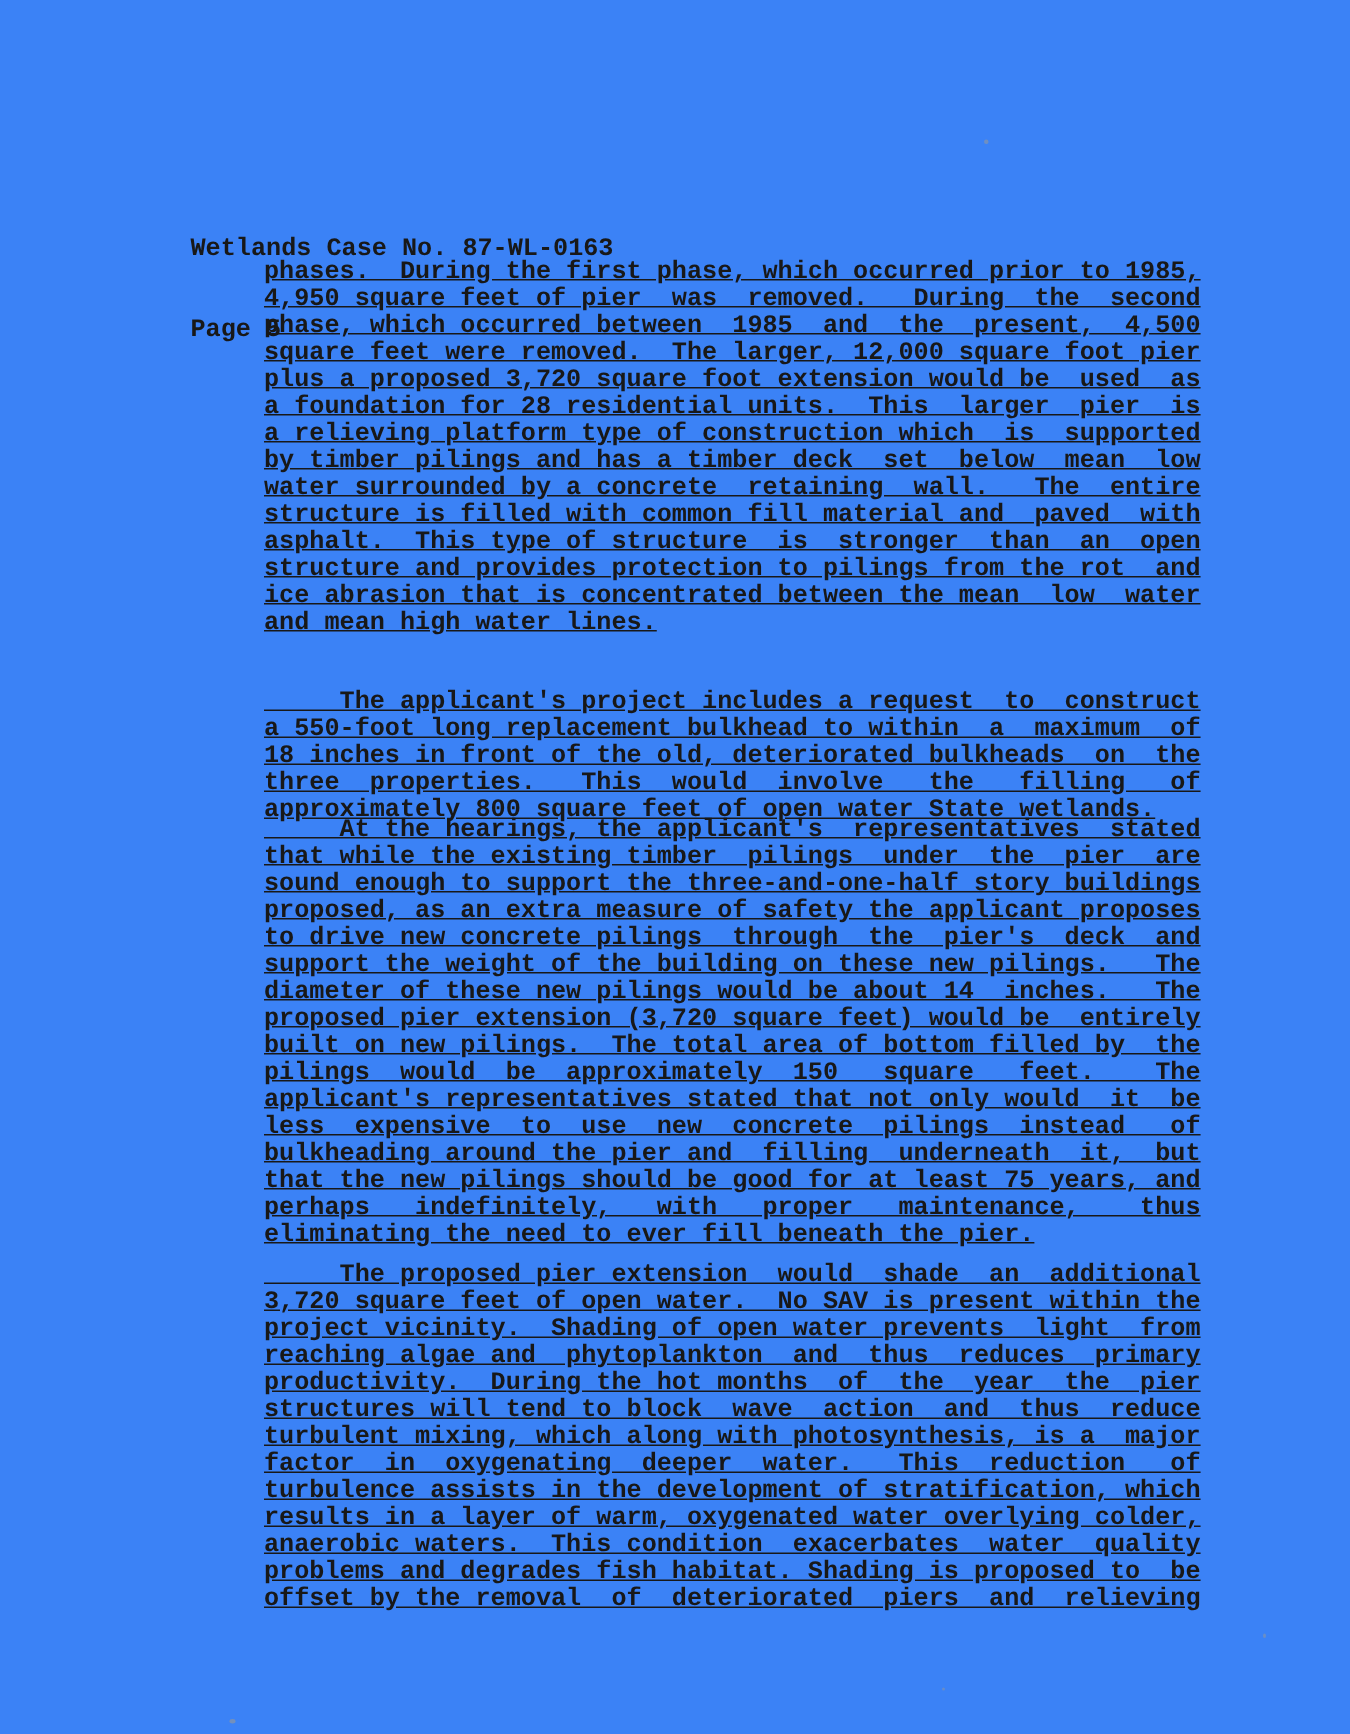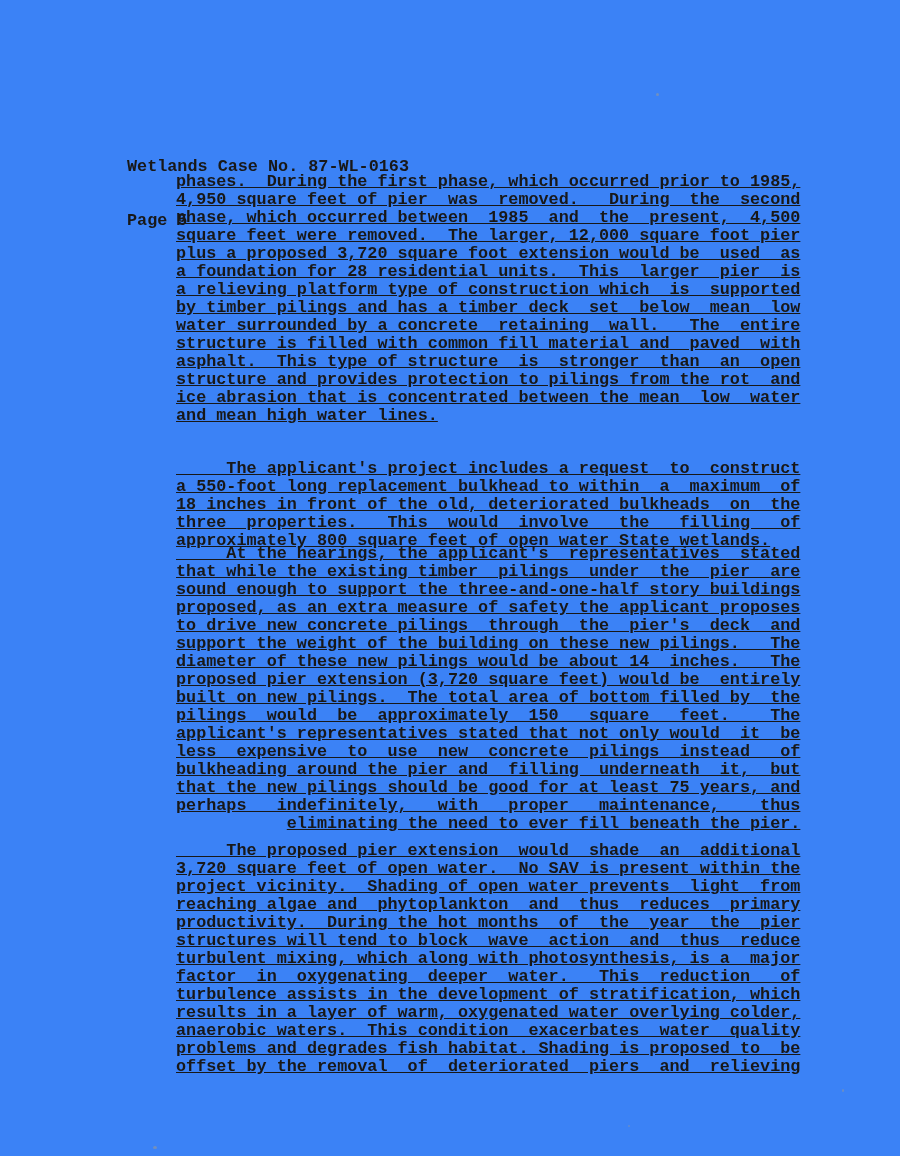--- a/index.html
+++ b/index.html
@@ -36,21 +36,21 @@
     width: 100%;
     height: 100%;
   }
   .para {
     position: absolute;
     left: 176px;
     text-decoration: underline;
   }
   .para.p0 { top: 173px; }
   .para.p1 { top: 439px; margin-top: 21px; }
-  .para.p2 { top: 545px; text-align: right; }
+  .para.p2 { top: 545px; }
   .para.p3 { top: 842px; }
   .speck {
     position: absolute;
     background: #9a9a96;
     border-radius: 50%;
   }
   .speck.s1 { left: 656px; top: 93px;  width: 3px; height: 3px; opacity: .55; }
   .speck.s2 { left: 153px; top: 1146px; width: 4px; height: 3px; opacity: .6; }
   .speck.s3 { left: 842px; top: 1089px; width: 2px; height: 3px; opacity: .5; }
   .speck.s4 { left: 628px; top: 1125px; width: 2px; height: 2px; opacity: .45; }

